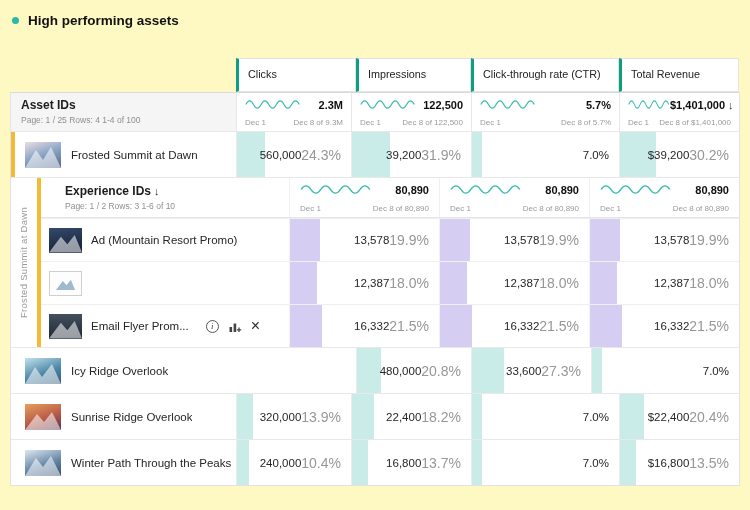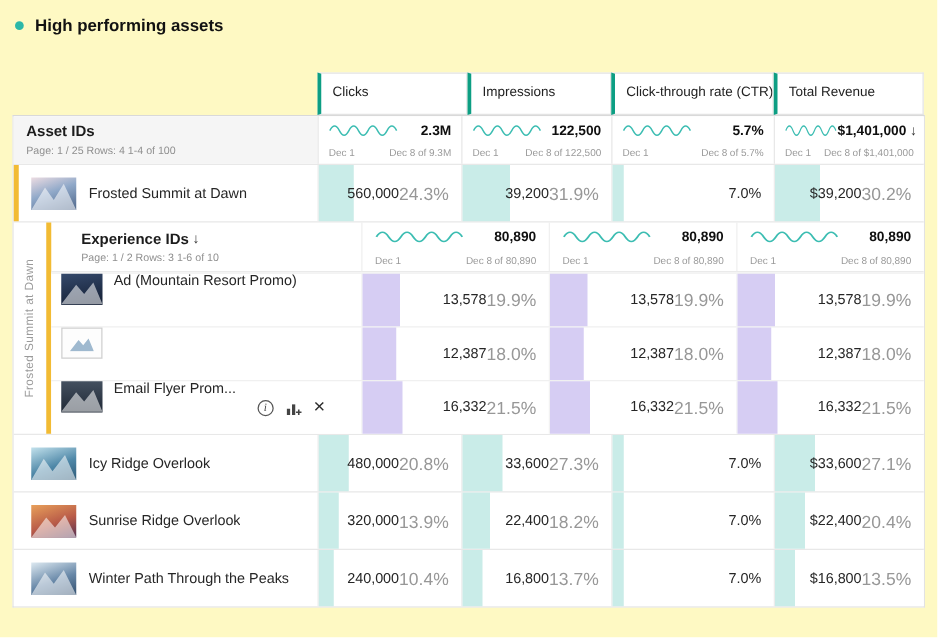--- a/index.html
+++ b/index.html
@@ -12,21 +12,21 @@
   .page-title{font-size:13.5px;font-weight:bold;color:#121212}
 
   .table{position:absolute;top:58px;left:10px;width:730px}
 
   
   .mhead{display:flex;margin:0 1px;height:34px}
   .mhead-spacer{flex:1}
   .mhead-cell{flex:0 0 auto;background:#fff;border:1px solid #e3e3e3;
     border-left:3px solid var(--green,#0d9e83);font-size:10.8px;color:#222;
     padding:9px 6px 0 9px;white-space:nowrap;overflow:hidden}
-  .c-imp{width:115px}.c-clk{width:120px}.c-ctr{width:130px}.c-rev{width:120px}
+  .c-imp{width:115px}.c-clk{width:120px}.c-ctr{width:148px}.c-rev{width:120px}
 
   .tbody{border:1px solid #e2e2e2;border-top:1px solid #d9d9d9;background:#fff}
 
   
   .band{display:flex;height:38px;background:#fff}
   .band-asset{flex:1;background:#f5f5f5;padding:5px 10px 3px}
   .band-title{font-size:12px;font-weight:bold;color:#1c1c1c;display:flex;align-items:center}
   .band-pg{font-size:8.5px;color:#8f8f8f;margin-top:3px;white-space:nowrap}
   .band-cell{flex:0 0 auto;border-left:1px solid #e8e8e8;padding:5px 8px 4px;
     display:flex;flex-direction:column;justify-content:space-between}
@@ -68,21 +68,21 @@
   .nested-gutter{width:26px;flex:none;display:flex;align-items:center;justify-content:center}
   .vtext{flex:none;transform:rotate(-90deg);white-space:nowrap;font-size:9.5px;color:#9a9a9a;letter-spacing:.3px}
   .nested-table{flex:1;border-left:4px solid var(--yellow,#f2bb33);min-width:0}
   .nband{display:flex;height:40px;border-bottom:1px solid #e4e4e4}
   .nband-label{flex:1;padding:6px 8px 16px 24px;min-width:0}
   .nband-cell{flex:0 0 auto;width:150px;border-left:1px solid #f0f0f0;padding:5px 10px 4px;
     display:flex;flex-direction:column;justify-content:space-between}
   .nband-cell .spark{width:72px}
   .nrow{display:flex;height:43px;border-top:1px solid #f0f0f0;background:#fff}
   .nrow:first-of-type{border-top:0}
-  .nasset{flex:1;display:flex;gap:9px;padding-left:8px;min-width:0}
+  .nasset{flex:1;display:flex;align-items:center;gap:9px;padding-left:8px;min-width:0}
   .nthumb{width:33px;height:25px}
   .ncell{position:relative;flex:0 0 auto;width:150px;display:flex;align-items:center;
     justify-content:flex-end;padding-right:10px;border-left:1px solid #f2f2f2}
 
   
   .actions{display:flex;align-items:center;gap:9px;margin-left:8px;flex:none}
   .info-ic{width:13px;height:13px;border:1px solid #555;border-radius:50%;color:#444;
     font-size:9px;font-style:italic;font-family:"Liberation Serif",serif;
     display:flex;align-items:center;justify-content:center}
   .chart-ic{width:14px;height:14px;fill:#444}
@@ -362,25 +362,20 @@
         <div class="cell c-clk">
           <span class="bar" style="width: 27.3%;"></span>
           <span class="val">33,600</span>
           <span class="pct">27.3%</span>
         </div>
         <div class="cell c-ctr">
           <span class="bar" style="width: 7%;"></span>
           <span class="val">7.0%</span>
 
         </div>
-        <div class="cell c-rev">
-          <span class="bar" style="width: 27.1%;"></span>
-          <span class="val">$33,600</span>
-          <span class="pct">27.1%</span>
-        </div>
       </div>
 
       <div class="row">
         <div class="asset">
           <span class="thumb t-sunrise">
               <svg class="mtn" viewBox="0 0 36 26">
                 <path d="M0 26 L12 10 L19 18 L27 8 L36 26 Z"></path>
               </svg>
             </span>
           <span class="asset-label">Sunrise Ridge Overlook</span>

